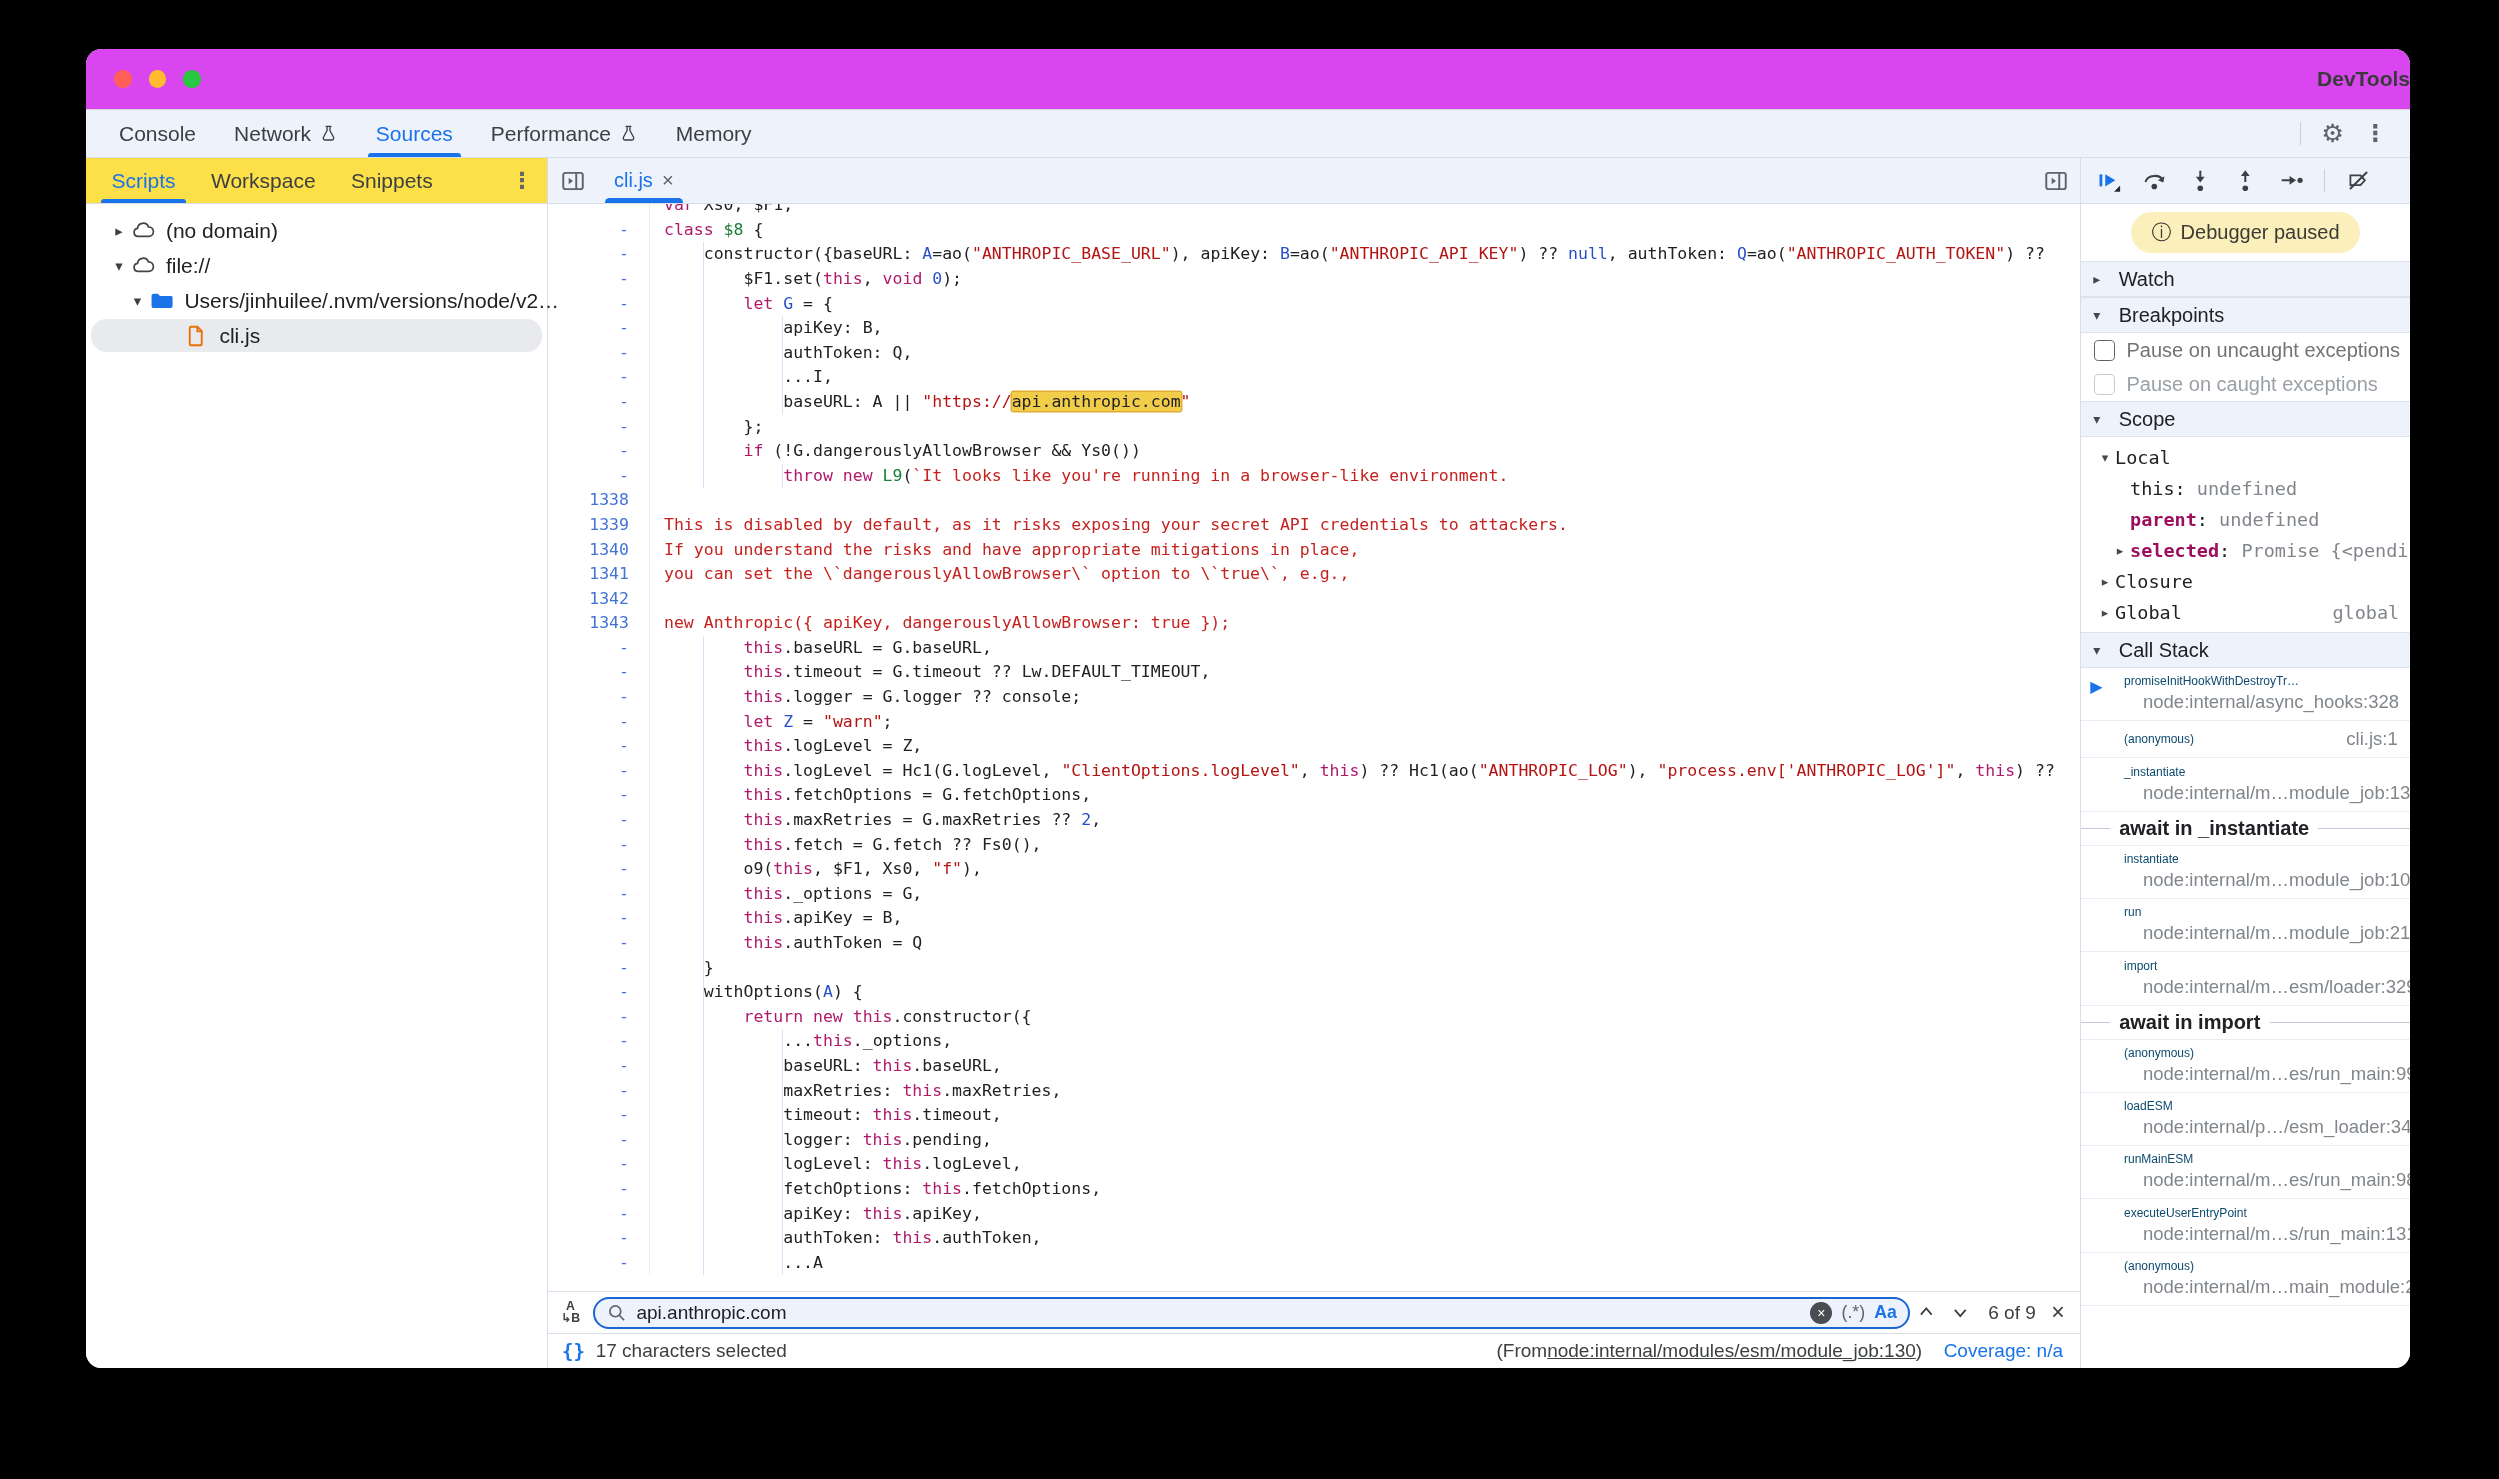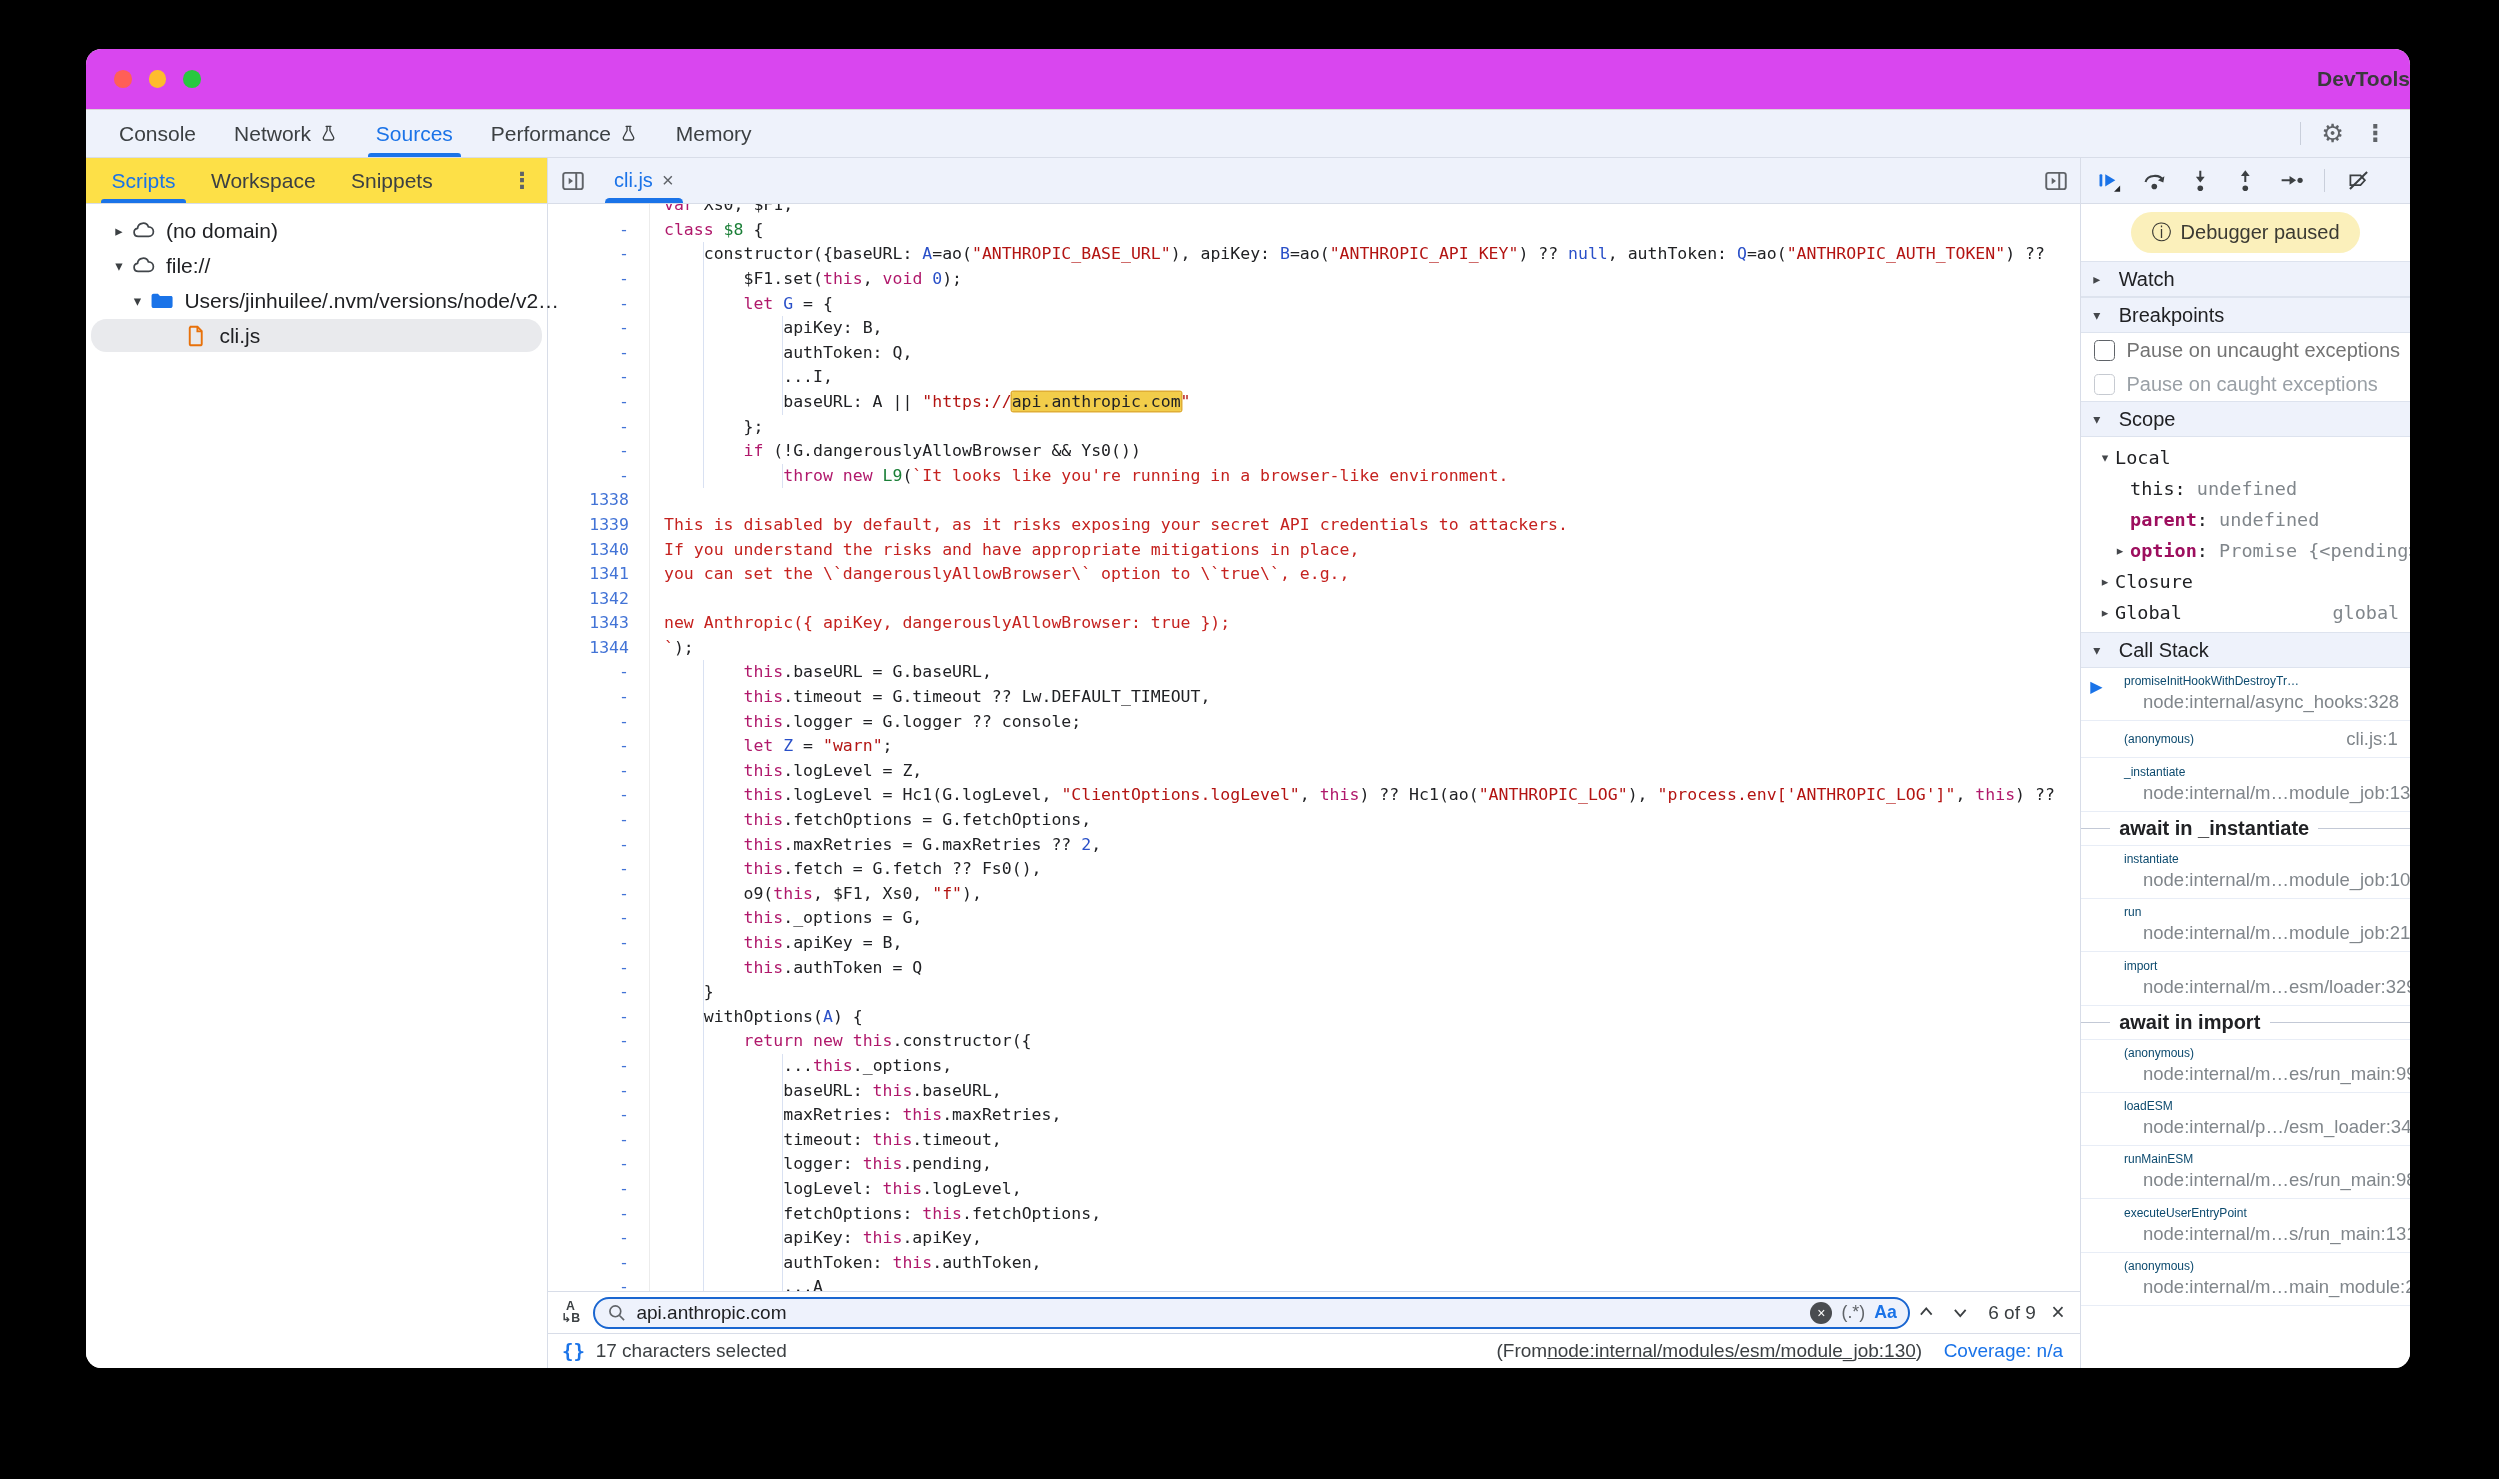--- a/index.html
+++ b/index.html
@@ -275,21 +275,20 @@
               <div class="cl"><span class="gut">-</span><span class="lc"><span class="ind" style="width: 12ch;"></span><span class="tk-p">baseURL: A || </span><span class="tk-s">"https://</span><span class="tk-h">api.anthropic.com</span><span class="tk-s">"</span></span></div>
               <div class="cl"><span class="gut">-</span><span class="lc"><span class="ind" style="width: 8ch;"></span><span class="tk-p">};</span></span></div>
               <div class="cl"><span class="gut">-</span><span class="lc"><span class="ind" style="width: 8ch;"></span><span class="tk-k">if</span><span class="tk-p"> (!G.dangerouslyAllowBrowser &amp;&amp; Ys0())</span></span></div>
               <div class="cl"><span class="gut">-</span><span class="lc"><span class="ind" style="width: 12ch;"></span><span class="tk-k">throw new </span><span class="tk-d">L9</span><span class="tk-p">(</span><span class="tk-r">`It looks like you're running in a browser-like environment.</span></span></div>
               <div class="cl"><span class="gut">1338</span><span class="lc"></span></div>
               <div class="cl"><span class="gut">1339</span><span class="lc"><span class="tk-r">This is disabled by default, as it risks exposing your secret API credentials to attackers.</span></span></div>
               <div class="cl"><span class="gut">1340</span><span class="lc"><span class="tk-r">If you understand the risks and have appropriate mitigations in place,</span></span></div>
               <div class="cl"><span class="gut">1341</span><span class="lc"><span class="tk-r">you can set the \`dangerouslyAllowBrowser\` option to \`true\`, e.g.,</span></span></div>
               <div class="cl"><span class="gut">1342</span><span class="lc"></span></div>
               <div class="cl"><span class="gut">1343</span><span class="lc"><span class="tk-r">new Anthropic({ apiKey, dangerouslyAllowBrowser: true });</span></span></div>
-              <div class="cl"><span class="gut">1344</span><span class="lc"><span class="tk-r">`</span><span class="tk-p">);</span></span></div>
               <div class="cl"><span class="gut">-</span><span class="lc"><span class="ind" style="width: 8ch;"></span><span class="tk-k">this</span><span class="tk-p">.baseURL = G.baseURL,</span></span></div>
               <div class="cl"><span class="gut">-</span><span class="lc"><span class="ind" style="width: 8ch;"></span><span class="tk-k">this</span><span class="tk-p">.timeout = G.timeout ?? Lw.DEFAULT_TIMEOUT,</span></span></div>
               <div class="cl"><span class="gut">-</span><span class="lc"><span class="ind" style="width: 8ch;"></span><span class="tk-k">this</span><span class="tk-p">.logger = G.logger ?? console;</span></span></div>
               <div class="cl"><span class="gut">-</span><span class="lc"><span class="ind" style="width: 8ch;"></span><span class="tk-k">let </span><span class="tk-v">Z</span><span class="tk-p"> = </span><span class="tk-s">"warn"</span><span class="tk-p">;</span></span></div>
               <div class="cl"><span class="gut">-</span><span class="lc"><span class="ind" style="width: 8ch;"></span><span class="tk-k">this</span><span class="tk-p">.logLevel = Z,</span></span></div>
               <div class="cl"><span class="gut">-</span><span class="lc"><span class="ind" style="width: 8ch;"></span><span class="tk-k">this</span><span class="tk-p">.logLevel = Hc1(G.logLevel, </span><span class="tk-s">"ClientOptions.logLevel"</span><span class="tk-p">, </span><span class="tk-k">this</span><span class="tk-p">) ?? Hc1(ao(</span><span class="tk-s">"ANTHROPIC_LOG"</span><span class="tk-p">), </span><span class="tk-s">"process.env['ANTHROPIC_LOG']"</span><span class="tk-p">, </span><span class="tk-k">this</span><span class="tk-p">) ??</span></span></div>
               <div class="cl"><span class="gut">-</span><span class="lc"><span class="ind" style="width: 8ch;"></span><span class="tk-k">this</span><span class="tk-p">.fetchOptions = G.fetchOptions,</span></span></div>
               <div class="cl"><span class="gut">-</span><span class="lc"><span class="ind" style="width: 8ch;"></span><span class="tk-k">this</span><span class="tk-p">.maxRetries = G.maxRetries ?? </span><span class="tk-v">2</span><span class="tk-p">,</span></span></div>
               <div class="cl"><span class="gut">-</span><span class="lc"><span class="ind" style="width: 8ch;"></span><span class="tk-k">this</span><span class="tk-p">.fetch = G.fetch ?? Fs0(),</span></span></div>
               <div class="cl"><span class="gut">-</span><span class="lc"><span class="ind" style="width: 8ch;"></span><span class="tk-p">o9(</span><span class="tk-k">this</span><span class="tk-p">, $F1, Xs0, </span><span class="tk-s">"f"</span><span class="tk-p">),</span></span></div>
@@ -426,21 +425,21 @@
             </div>
           </div>
         <div class="sec">
           <span class="tri">▾</span>
           <span>Scope</span>
         </div>
         <div class="scope">
             <div class="srow"><span class="g-ind"></span><span class="tri">▾</span><span class="sg-label">Local</span></div>
             <div class="srow"><span class="p-ind"></span><span class="sk">this</span><span class="sk">: </span><span class="sv">undefined</span></div>
             <div class="srow"><span class="p-ind"></span><span class="sk bold">parent</span><span class="sk">: </span><span class="sv">undefined</span></div>
-            <div class="srow"><span class="p-ind witharrow"></span><span class="tri">▸</span><span class="sk bold">option</span><span class="sk">: </span><span class="sv">Promise {&lt;pending&gt;}</span></div>
+            <div class="srow"><span class="p-ind witharrow"></span><span class="tri">▸</span><span class="sk bold">selected</span><span class="sk">: </span><span class="sv">Promise {&lt;pending&gt;}</span></div>
             <div class="srow"><span class="g-ind"></span><span class="tri">▸</span><span class="sg-label">Closure</span></div>
             <div class="srow"><span class="g-ind"></span><span class="tri">▸</span><span class="sg-label">Global</span><span class="sright">global</span></div>
           </div>
         <div class="sec">
           <span class="tri">▾</span>
           <span>Call Stack</span>
         </div>
         <div class="stack">
             <div class="stack-item active">
               <div class="st-name">promiseInitHookWithDestroyTr…</div>

